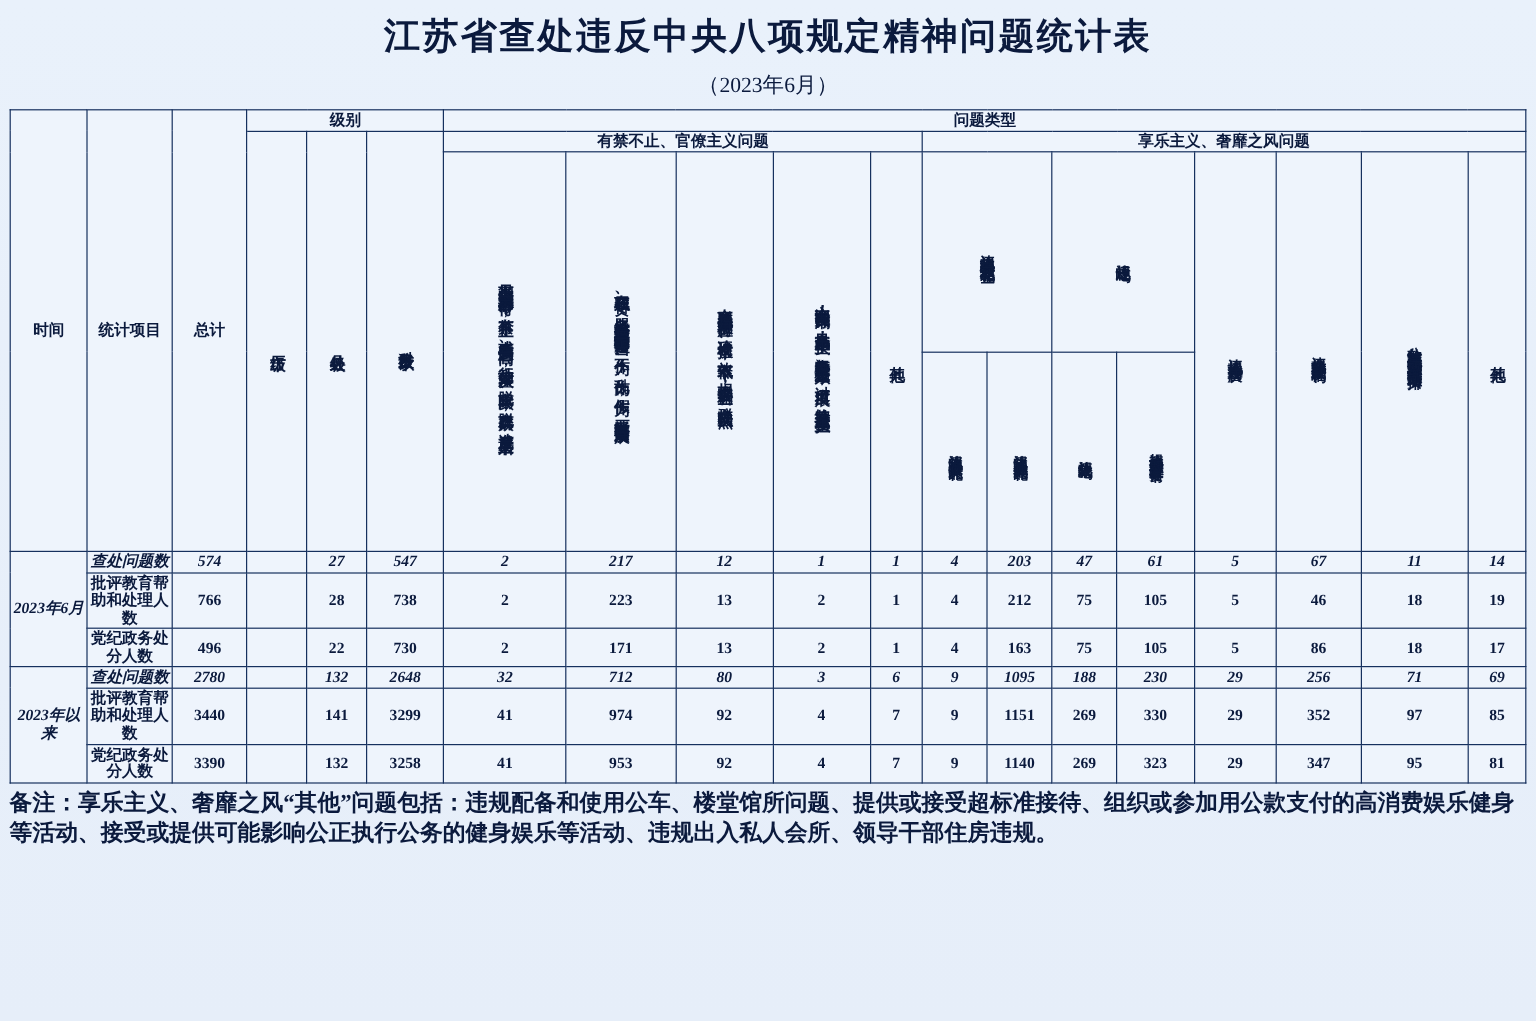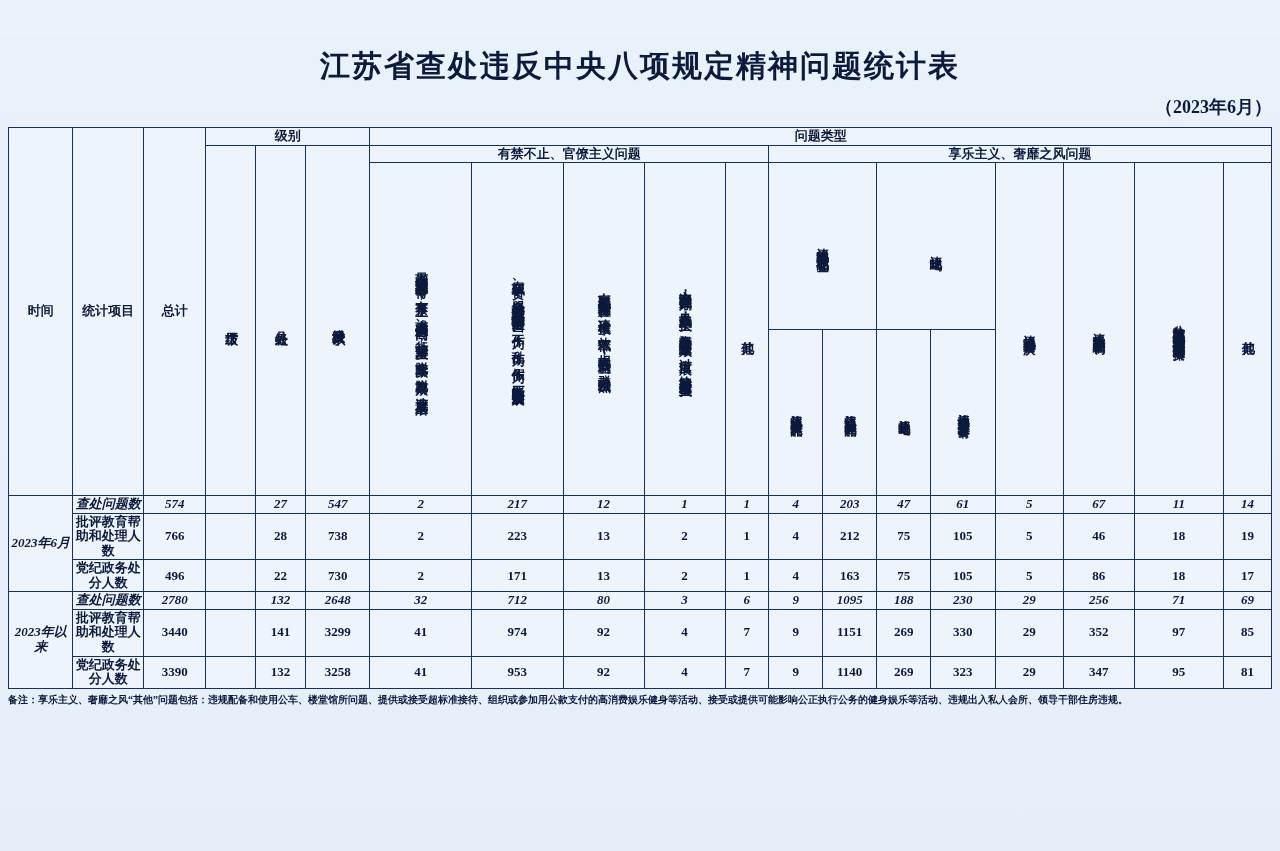--- a/index.html
+++ b/index.html
@@ -23,26 +23,25 @@
     padding: 0 8px;
   }
   .title {
     text-align: center;
     font-size: 30px;
     font-weight: bold;
     letter-spacing: 2px;
     padding-top: 10px;
     color: #0b1a3d;
     font-family: "Liberation Serif", "DejaVu Serif", serif;
-    margin-top: 36px;
   }
   .subtitle {
-    text-align: right;
+    text-align: center;
     font-size: 18px;
-    font-weight: bold;
+    font-weight: normal;
     padding-top: 8px;
     padding-bottom: 8px;
     color: #0b1a3d;
   }
   table.main {
     border-collapse: collapse;
     width: 1264px;
     margin: 0 auto;
     table-layout: fixed;
     background: #eef4fc;
@@ -98,21 +97,21 @@
     font-weight: bold;
     line-height: 1.2;
   }
   .thick-top td {
     border-top: 2px solid #16305e;
     font-style: italic;
   }
   .note {
     width: 1264px;
     margin: 4px auto 0 auto;
-    font-size: 10px;
+    font-size: 19px;
     font-weight: bold;
     line-height: 1.35;
     color: #0b1a3d;
     text-align: left;
     letter-spacing: 0px;
   }
   .grp {
     font-size: 15px;
   }
 </style>

